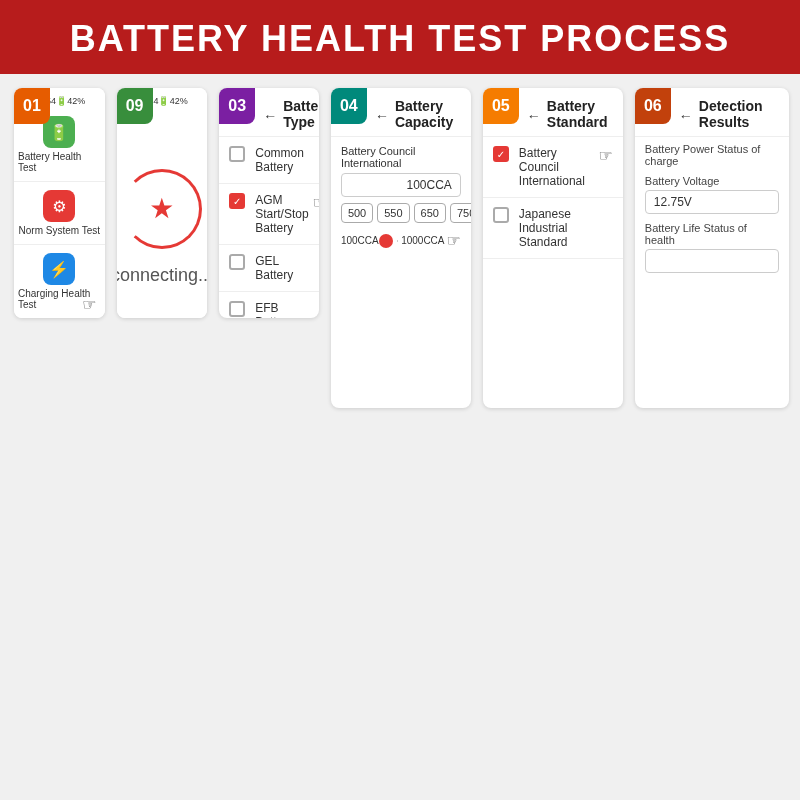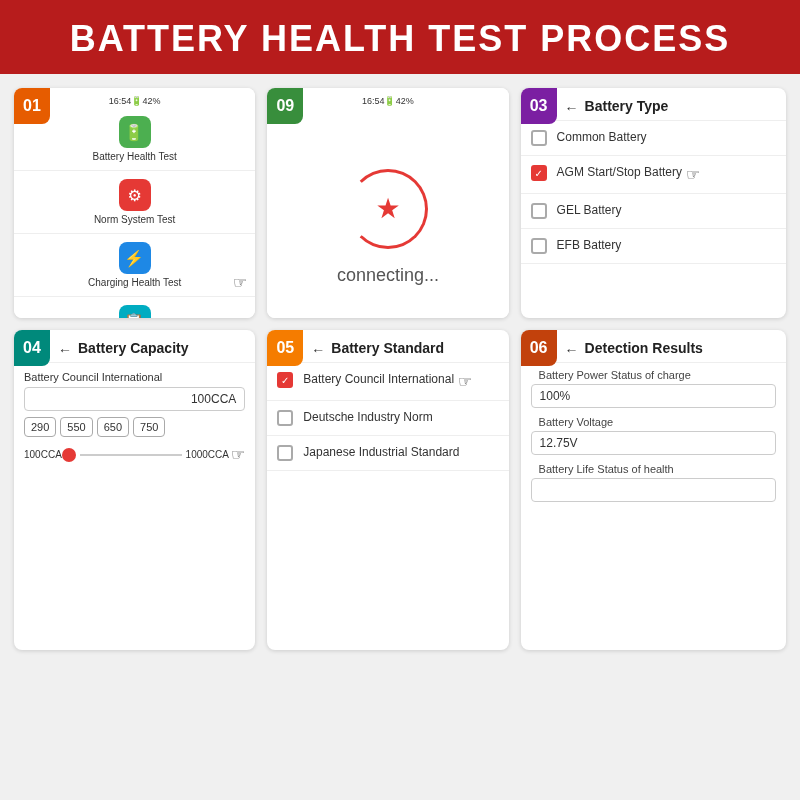--- a/index.html
+++ b/index.html
@@ -16,21 +16,21 @@
       text-align: center;
       padding: 18px 0 14px;
       font-size: 36px;
       font-weight: 900;
       letter-spacing: 2px;
       text-transform: uppercase;
     }
     .main-content {
       padding: 14px 14px 12px 14px;
       display: flex;
-      flex-direction: column;
+      flex-direction: row;
       gap: 12px;
     }
     .row {
       display: flex;
       gap: 12px;
     }
     
     .panel {
       background: white;
       border-radius: 8px;
@@ -230,21 +230,20 @@
     .results-content {
       padding: 6px 10px;
     }
     .result-section {
       margin-bottom: 8px;
     }
     .result-label {
       font-size: 11px;
       color: #444;
       margin-bottom: 3px;
-      margin-left: 8px;
     }
     .result-value {
       border: 1px solid #ccc;
       border-radius: 4px;
       padding: 4px 8px;
       font-size: 12px;
       color: #333;
       background: white;
     }
     .row-top { height: 230px; }
@@ -332,21 +331,21 @@
     <div class="panel" style="flex:1">
       <div class="step-badge badge-teal">04</div>
       <div class="panel-header">
         <span class="back-arrow">← </span>
         <span>Battery Capacity</span>
       </div>
       <div class="capacity-content">
         <div class="capacity-label">Battery Council International</div>
         <div class="capacity-input">100CCA</div>
         <div class="cca-presets">
-          <div class="cca-btn">290</div>
+          <div class="cca-btn">500</div>
           <div class="cca-btn">550</div>
           <div class="cca-btn">650</div>
           <div class="cca-btn">750</div>
         </div>
         <div class="slider-row">
           <span>100CCA</span>
           <div class="slider-dot"></div>
           <div class="slider-line"></div>
           <span>1000CCA</span>
           <span class="cursor" style="font-size:16px;margin-left:2px">☞</span>
@@ -360,38 +359,33 @@
         <span class="back-arrow">← </span>
         <span>Battery Standard</span>
       </div>
       <div class="option-row">
         <div class="checkbox checkbox-checked">✓</div>
         <span>Battery Council International</span>
         <span class="cursor" style="font-size:16px;margin-left:4px">☞</span>
       </div>
       <div class="option-row">
         <div class="checkbox"></div>
-        <span>Deutsche Industry Norm</span>
-      </div>
-      <div class="option-row">
-        <div class="checkbox"></div>
         <span>Japanese Industrial Standard</span>
       </div>
     </div>
 
     <div class="panel" style="flex:1.1">
       <div class="step-badge badge-violet">06</div>
       <div class="panel-header">
         <span class="back-arrow">← </span>
         <span>Detection Results</span>
       </div>
       <div class="results-content">
         <div class="result-section">
           <div class="result-label">Battery Power Status of charge</div>
-          <div class="result-value">100%</div>
         </div>
         <div class="result-section">
           <div class="result-label">Battery Voltage</div>
           <div class="result-value">12.75V</div>
         </div>
         <div class="result-section">
           <div class="result-label">Battery Life Status of health</div>
           <div class="result-value">&nbsp;</div>
         </div>
       </div>

